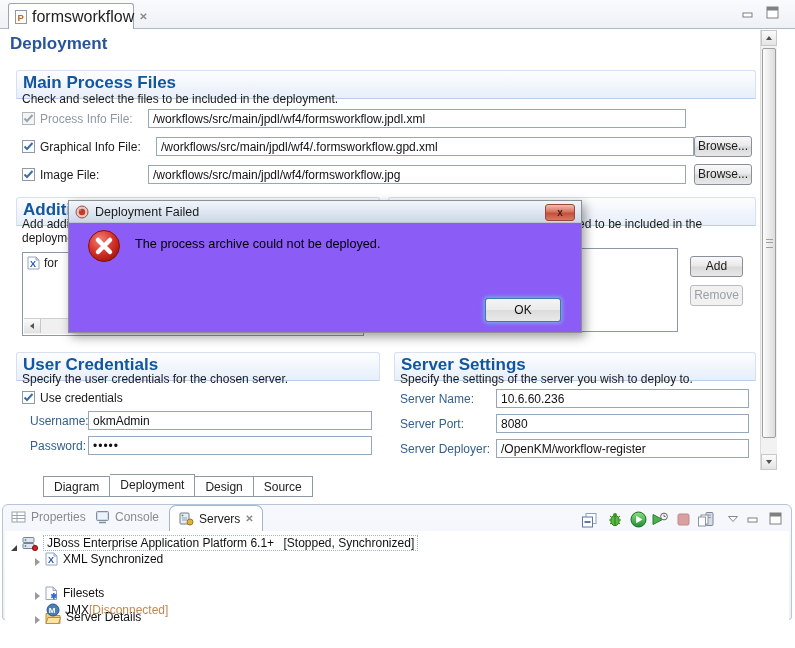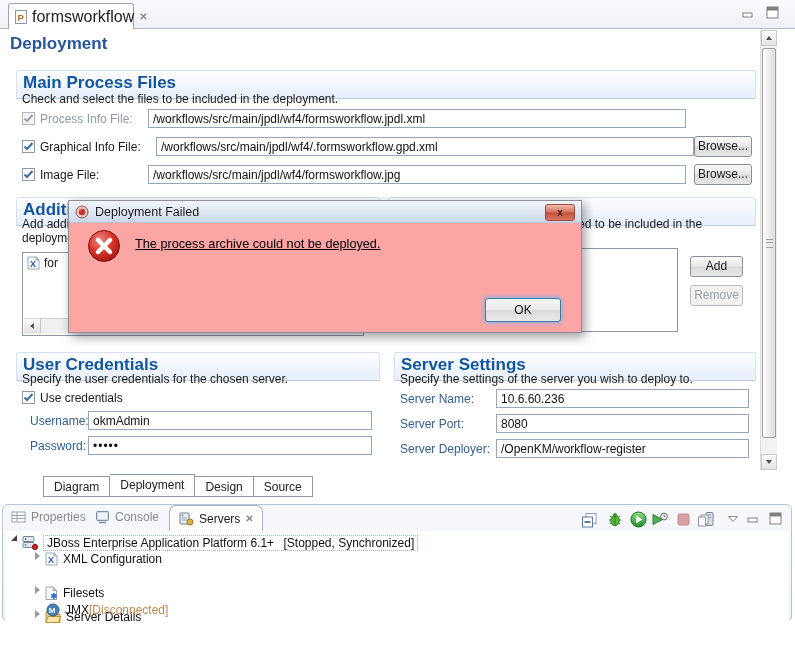--- a/index.html
+++ b/index.html
@@ -35,21 +35,21 @@
   .cb{position:absolute;width:13px;height:13px;background:#fff;border:1px solid #8e9aa8;box-sizing:border-box;
       display:flex;align-items:center;justify-content:center;}
   .cb.disabled{background:#f4f4f4;border-color:#b0b6bd;}
   .listbox{position:absolute;background:#fff;border:1px solid #8c98a8;box-sizing:border-box;}
   .hscroll{position:absolute;left:1px;right:1px;bottom:1px;height:15px;background:#f0f0f0;border-top:1px solid #cfcfcf;}
   .hscroll .larr{position:absolute;left:0;top:0;width:16px;height:14px;background:linear-gradient(#fbfbfb,#e2e2e2);
                  border-right:1px solid #c6c6c6;display:flex;align-items:center;justify-content:center;}
   .tri-l{width:0;height:0;border-top:3px solid transparent;border-bottom:3px solid transparent;border-right:4px solid #555;}
 
   
-  .dialog{left:68px;top:200px;width:512px;height:131px;background:#fca5a5;border:1px solid #8d9097;
+  .dialog{left:68px;top:200px;width:512px;height:131px;background:#8b5cf6;border:1px solid #8d9097;
           box-shadow:3px 4px 10px rgba(0,0,0,.38);z-index:50;}
   .dlg-title{position:absolute;left:0;top:0;right:0;height:22px;background:linear-gradient(#f2f6fb,#ccd8e9);
              border-bottom:1px solid #b9c4d4;display:flex;align-items:center;padding-left:6px;gap:6px;box-sizing:border-box;}
   .dlg-title .t{font-size:12.5px;color:#1b1b1b;}
   .dlg-close{position:absolute;right:6px;top:3px;width:30px;height:17px;border:1px solid #9e4438;border-radius:3px;
              background:linear-gradient(#f3beb2,#d5735f 45%,#c2503c 55%,#d87a62);display:flex;align-items:center;justify-content:center;
              color:#4a1d17;font-size:10px;font-weight:bold;box-sizing:border-box;}
   .dlg-ok{position:absolute;left:416px;top:97px;width:76px;height:24px;border:1px solid #3d7bab;border-radius:3px;
           background:linear-gradient(#f5f5f5,#ebebeb 48%,#dcdcdc 52%,#e9e9e9);font-size:12px;color:#111;text-align:center;
           line-height:22px;box-shadow:0 0 4px 1px #7ab8e8;box-sizing:border-box;}
@@ -63,21 +63,21 @@
 
   
   .panel{left:2px;top:504px;width:790px;height:116px;border:1px solid #b7c5da;border-radius:6px 6px 3px 3px;
          background:linear-gradient(#f6f8fc,#eef2f8);box-sizing:border-box;}
   .vtab{position:absolute;display:flex;align-items:center;gap:5px;font-size:12px;}
   .vtab .lbl{color:#8a8a8a;}
   .vtab.active{background:#fff;border:1px solid #a4b4cc;border-bottom:none;border-radius:7px 7px 0 0;
                padding:0 8px;height:25px;}
   .vtab.active .lbl{color:#1a1a1a;}
   .treearea{position:absolute;left:2px;top:26px;width:784px;height:112px;background:#fff;}
-  .trow{position:absolute;display:flex;align-items:flex-start;gap:5px;font-size:12px;color:#111;white-space:nowrap;}
+  .trow{position:absolute;display:flex;align-items:flex-end;gap:5px;font-size:12px;color:#111;white-space:nowrap;}
   .focusbox{border:1px dotted #98b8d8;padding:0 3px;}
   .status-tan{color:#c08850;}
   .exp-open{width:0;height:0;border-left:6px solid transparent;border-bottom:6px solid #404040;}
   .exp-closed{width:0;height:0;border-top:4px solid transparent;border-bottom:4px solid transparent;border-left:5px solid #9a9a9a;}
 
   
   .vsb{left:760px;top:30px;width:17px;height:440px;background:#f2f2f2;border-left:1px solid #dcdcdc;box-sizing:border-box;}
   .vsb .btnup,.vsb .btndn{position:absolute;left:0;width:16px;height:16px;background:linear-gradient(#fbfbfb,#e4e4e4);
         border:1px solid #c9c9c9;box-sizing:border-box;display:flex;align-items:center;justify-content:center;}
   .tri-up{width:0;height:0;border-left:3.5px solid transparent;border-right:3.5px solid transparent;border-bottom:4px solid #505050;}
@@ -349,21 +349,21 @@
     </div>
     <div class="trow" style="left:30px;top:21px;">
       <span class="exp-closed"></span>
       <span class="icon">
         <svg width="13" height="14">
             <path d="M1 1 h8 l3 3 v9 h-11 z" fill="#fff" stroke="#98a6c0"></path>
             <path d="M9 1 l3 3 h-3 z" fill="#dde6f2" stroke="#98a6c0"></path>
             <text x="3" y="11" font-size="9" font-weight="bold" fill="#2458b8" font-family="sans-serif">X</text>
           </svg>
       </span>
-      <span>XML Configuration</span>
+      <span>XML Synchronized</span>
     </div>
     <div class="trow" style="left:30px;top:38px;margin-top:41px;">
       <span class="exp-closed"></span>
       <span class="icon">
         <svg width="16" height="13">
             <path d="M1 2.5 h5 l1.5 2 H15 v8 H1 z" fill="#f3cd7a" stroke="#b8913c"></path>
             <path d="M1 12.5 L3 6.5 H15.5 L13.5 12.5 Z" fill="#fbe3a3" stroke="#b8913c"></path>
           </svg>
       </span>
       <span>Server Details</span>
@@ -411,15 +411,15 @@
           <radialGradient id="errg" cx="38%" cy="30%" r="75%">
             <stop offset="0%" stop-color="#ef837b"></stop>
             <stop offset="55%" stop-color="#d8352a"></stop>
             <stop offset="100%" stop-color="#9e150d"></stop>
           </radialGradient>
         </defs>
       <circle cx="17" cy="17" r="15.5" fill="url(#errg)" stroke="#8a0f08"></circle>
       <path d="M11 11 L23 23 M23 11 L11 23" stroke="#fff" stroke-width="4.5" stroke-linecap="round"></path>
     </svg>
   </span>
-  <div class="abs" style="left:66px;top:36px;font-size:12.7px;color:#000;text-decoration:underline;">The process archive could not be deployed.</div>
+  <div class="abs" style="left:66px;top:36px;font-size:12.7px;color:#000;">The process archive could not be deployed.</div>
   <div class="dlg-ok">OK</div>
 </div>
 
 </body></html>

